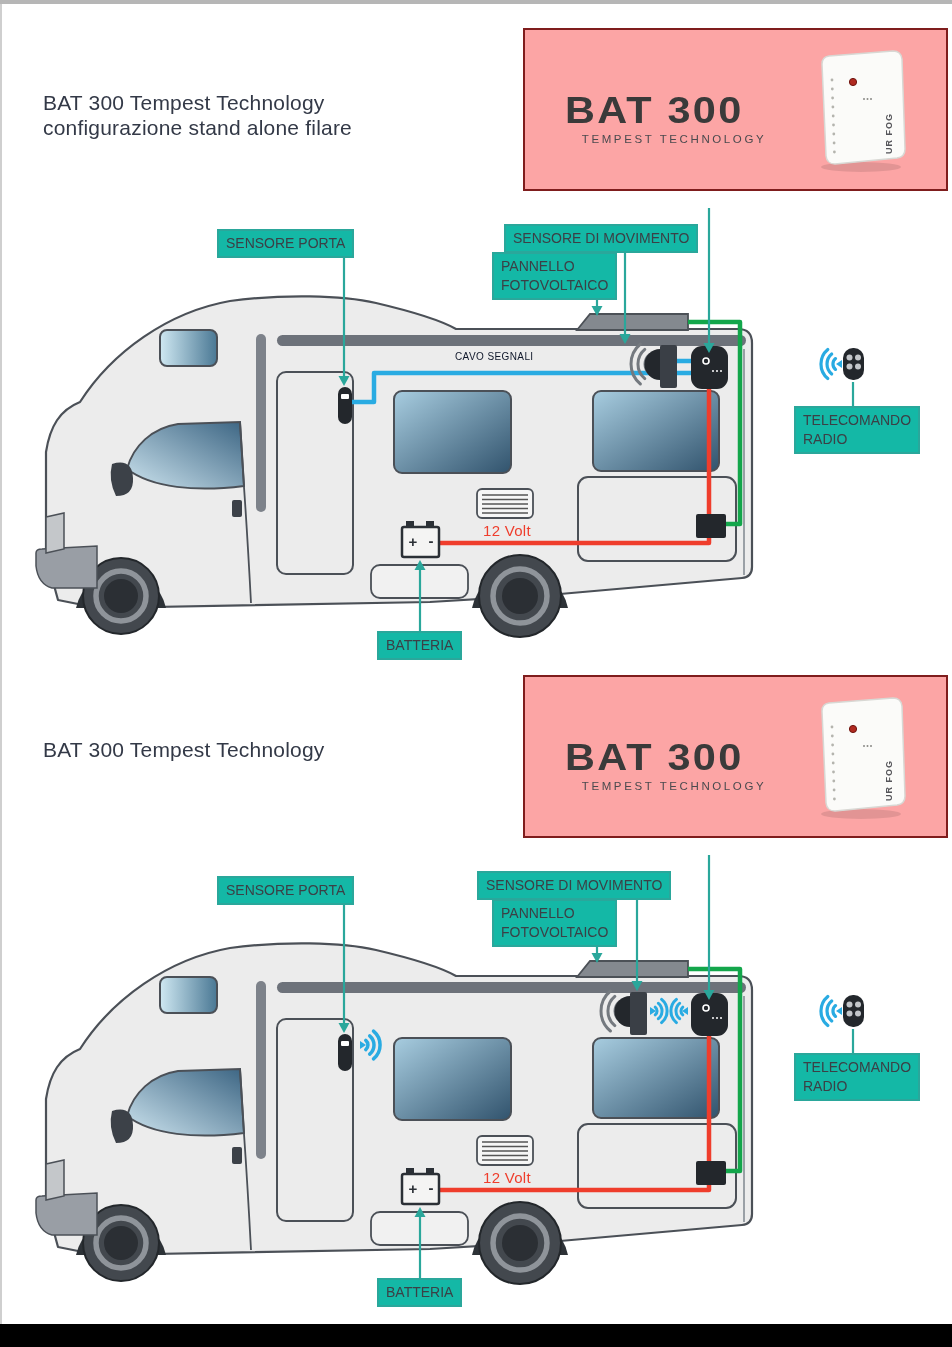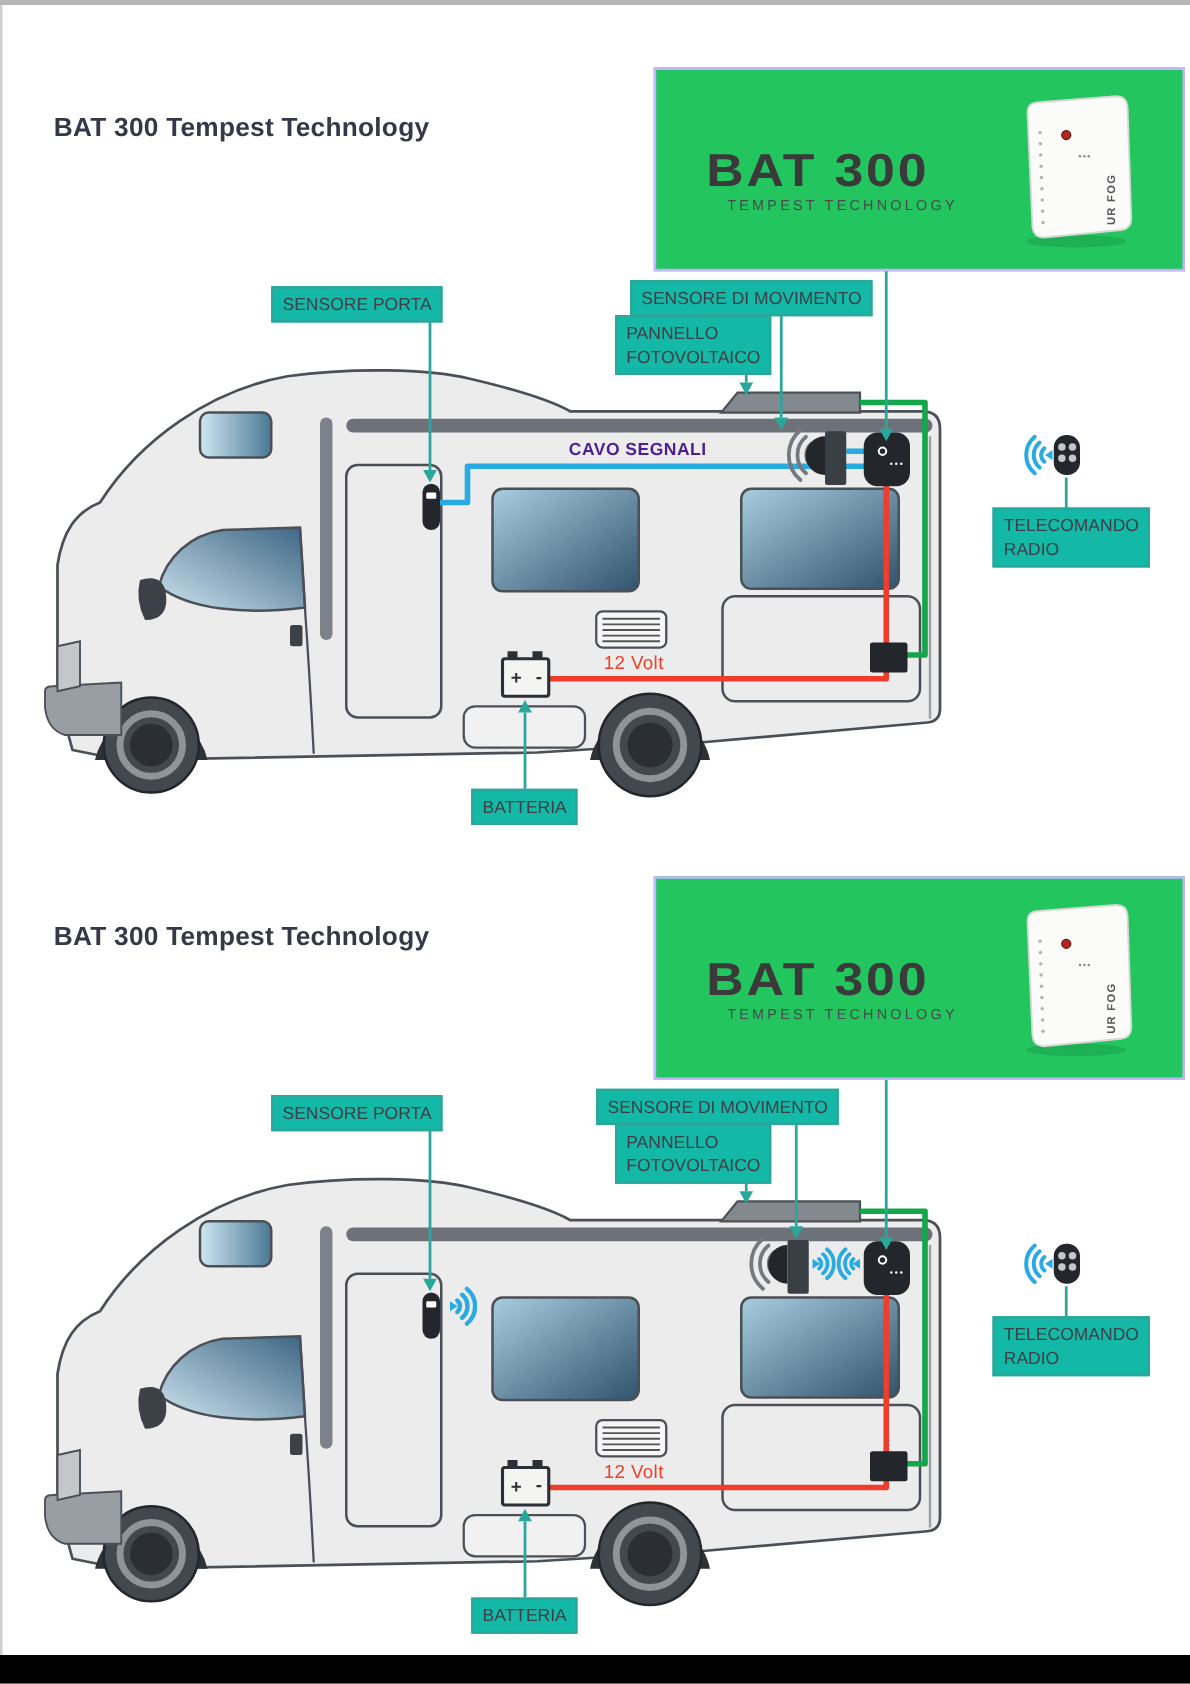--- a/index.html
+++ b/index.html
@@ -9,43 +9,43 @@
   }
   .edge-top{position:absolute;left:0;top:0;width:952px;height:4px;background:#b6b6b6}
   .edge-left{position:absolute;left:0;top:4px;width:2px;height:1320px;background:#cfcfcf}
   .footer-bar{position:absolute;left:0;top:1324px;width:952px;height:23px;background:#000}
 
   .section{position:absolute;left:0;width:952px;height:690px}
   #section-filare{top:0}
   #section-wireless{top:647px}
   .diagram-svg{position:absolute;left:0;top:0;width:952px;height:690px}
 
-  .heading{position:absolute;left:43px;top:90px;font-size:21px;font-weight:bold;
+  .heading{position:absolute;left:43px;top:90px;font-size:21px;font-weight:normal;
     color:#333947;line-height:25px;letter-spacing:.2px}
   .heading div{white-space:nowrap}
 
-  .logo-box{position:absolute;left:523px;top:54px;width:421px;height:159px;
-    border:2px solid #c4b5fd;background:#22c55e}
+  .logo-box{position:absolute;left:523px;top:28px;width:421px;height:159px;
+    border:2px solid #7f1d1d;background:#fca5a5}
   .logo-title{position:absolute;left:40px;top:60px;font-size:37px;font-weight:bold;
     color:#3a3a3a;letter-spacing:2px;transform:scaleX(1.12);transform-origin:left center;white-space:nowrap}
   .logo-sub{position:absolute;left:40px;top:103px;width:218px;text-align:center;
     font-size:11.5px;color:#4a4a4e;letter-spacing:2.6px;white-space:nowrap}
   .device-art{position:absolute;left:282px;top:14px;width:112px;height:130px}
 
   .lbl{position:absolute;border:2px solid #2aa79b;background:#14b8a6;color:#3b4046;
     font-size:14px;line-height:19px;padding:3px 7px;white-space:nowrap}
   .lbl-porta{left:217px;top:229px}
   .lbl-movimento{left:504px;top:224px}
   .lbl-movimento.wireless-pos{left:477px}
   .lbl-pannello{left:492px;top:252px}
   .lbl-telecomando{left:794px;top:406px}
   .lbl-batteria{left:377px;top:631px}
 
-  .cavo-text{position:absolute;left:455px;top:351px;color:#4c1d95;font-weight:bold;
-    font-size:14px;letter-spacing:.4px}
+  .cavo-text{position:absolute;left:455px;top:351px;color:#0f172a;font-weight:normal;
+    font-size:10px;letter-spacing:.4px}
   .volt-text{position:absolute;left:483px;top:522px;color:#ef3d2c;font-weight:normal;
     font-size:15px;letter-spacing:.3px}
 </style>
 </head>
 <body>
 
 <div class="edge-top"></div>
 <div class="edge-left"></div>
 
 <section class="section" id="section-filare">
@@ -161,20 +161,21 @@
   <line x1="597" y1="295" x2="597" y2="306" stroke="#2aa79b" stroke-width="2.2"></line>
       <polygon points="591.5,306 602.5,306 597,316" fill="#2aa79b"></polygon>
   <line x1="853" y1="382" x2="853" y2="409" stroke="#2aa79b" stroke-width="2.2"></line>
       <polygon points="847.5,409 858.5,409 853,419" fill="#2aa79b"></polygon>
   <line x1="420" y1="631" x2="420" y2="570" stroke="#2aa79b" stroke-width="2.2"></line>
       <polygon points="414.5,570 425.5,570 420,560" fill="#2aa79b"></polygon>
     </svg>
 
   <div class="heading">
     <div>BAT 300 Tempest Technology</div>
+    <div>configurazione stand alone filare</div>
   </div>
 
   <div class="logo-box">
     <div class="logo-title">BAT 300</div>
     <div class="logo-sub">TEMPEST TECHNOLOGY</div>
     <svg class="device-art" viewBox="0 0 112 130">
       <ellipse cx="54" cy="123" rx="40" ry="5" fill="rgba(0,0,0,0.10)"></ellipse>
       <path d="M 22,12 L 86,7 Q 94,7 95,15 L 98,105 Q 98,113 90,114 L 28,120 Q 20,120 19,112 L 15,20 Q 15,13 22,12 Z" fill="#fbfbf9" stroke="#d8d8d4" stroke-width="1.5"></path>
       <circle cx="46" cy="38" r="3.6" fill="#b02a20" stroke="#6e140f" stroke-width="1"></circle>
       <circle cx="57" cy="55" r="1" fill="#8a8a86"></circle>

